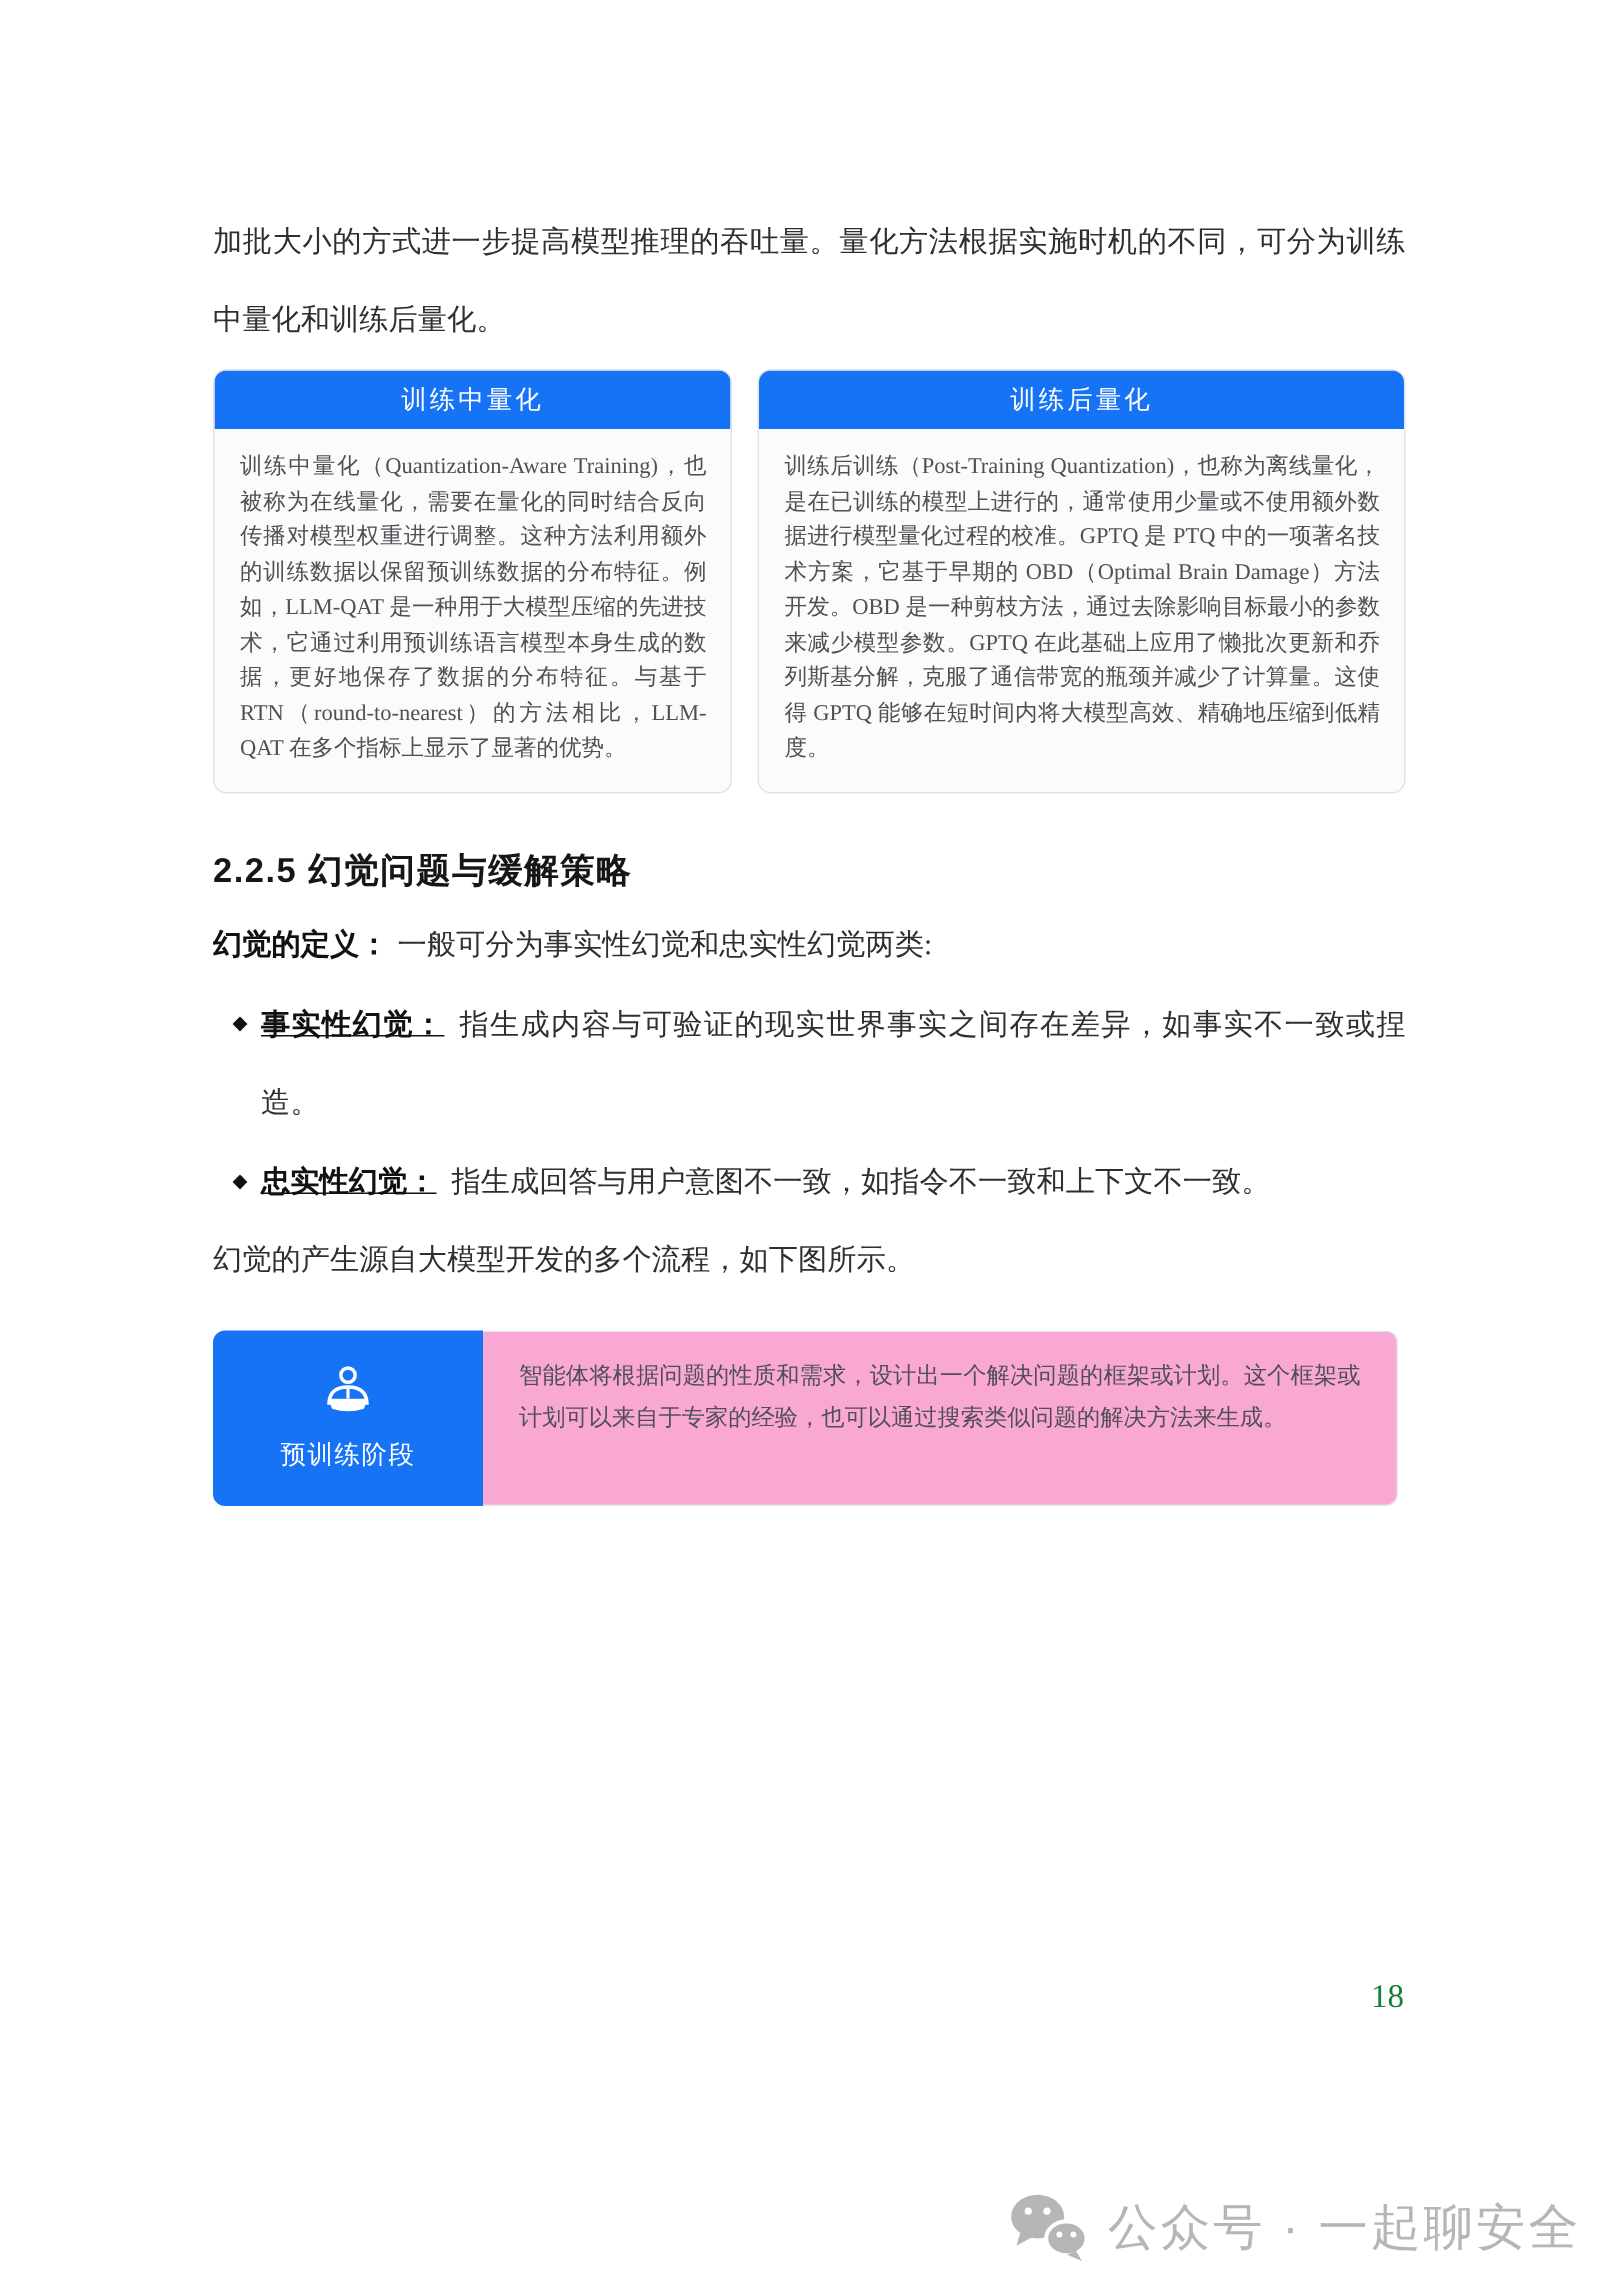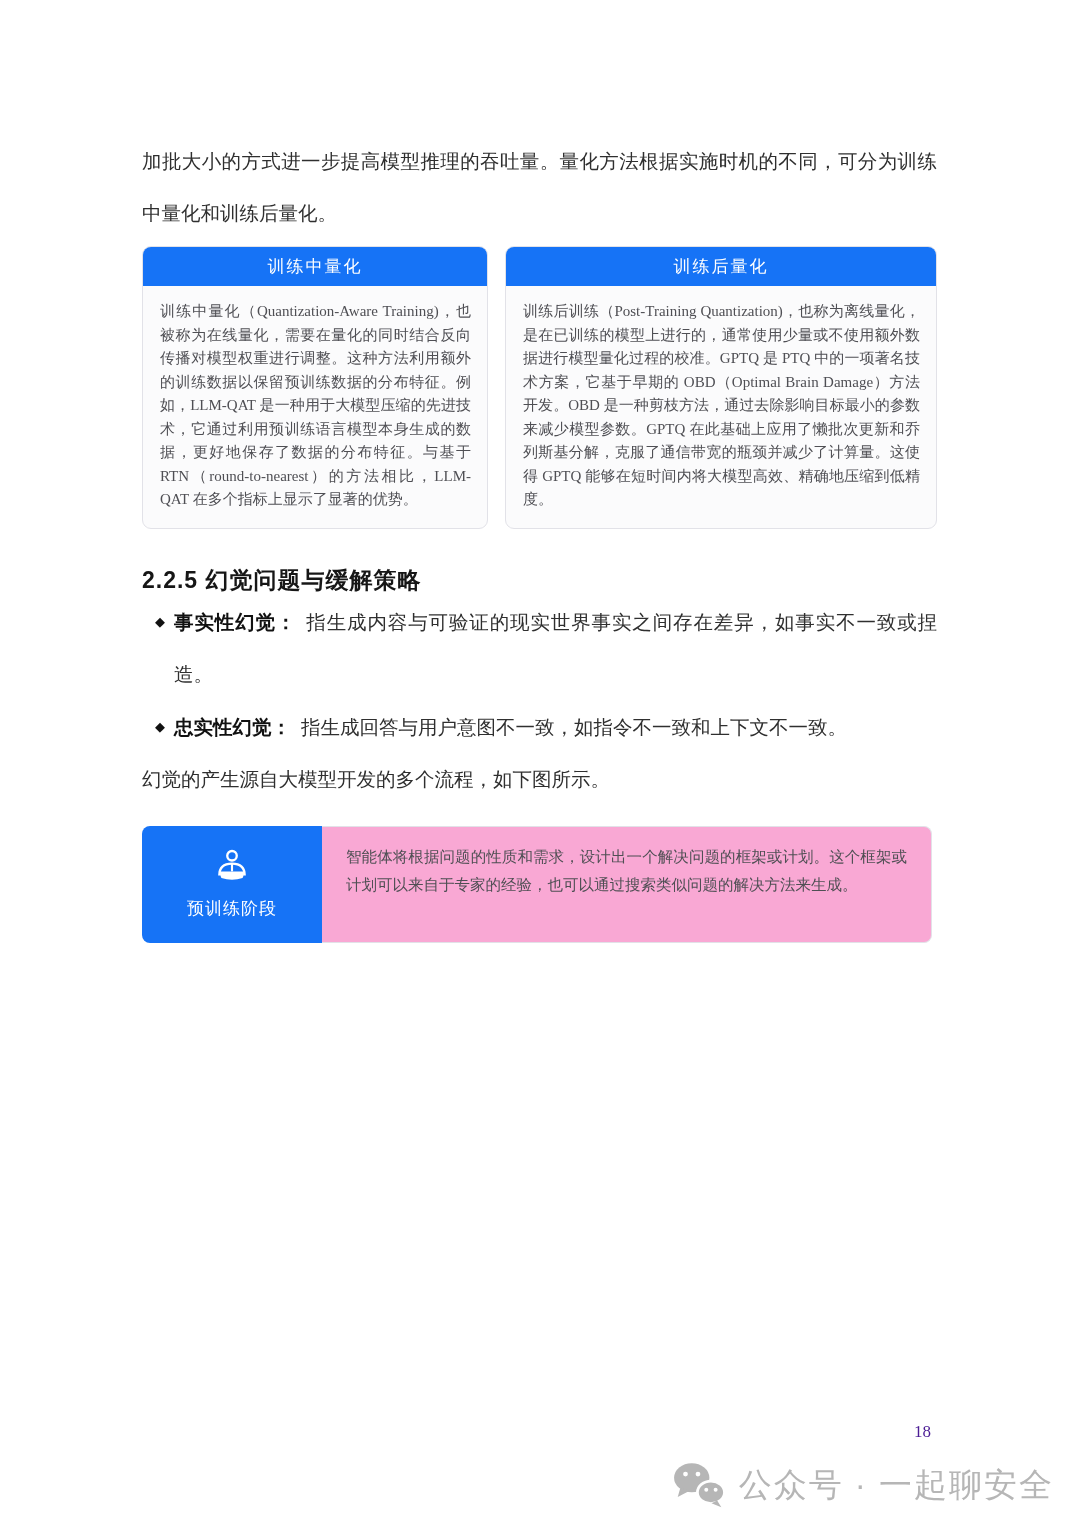--- a/index.html
+++ b/index.html
@@ -28,31 +28,31 @@
   .para1 { margin-top:26px; }
 
   .def { margin-top:8px; font-size:19.5px; line-height:52px; }
   .def strong, .bullet strong { font-family:"Liberation Sans","DejaVu Sans",sans-serif; font-weight:700; color:#111; }
   .def strong { margin-right:6px; }
 
   .bullet { display:flex; font-size:19.5px; line-height:52px; }
   .bullet .marker { flex:none; width:32px; padding-left:13px; font-size:13px; color:#111;
                     font-family:"DejaVu Sans",sans-serif; }
   .bullet .btext { flex:1; text-align:justify; }
-  .bullet strong { margin-right:10px; }
+  .bullet strong { margin-right:10px;text-decoration:underline; }
 
   .stage { display:flex; margin-top:20px; width:790px; min-height:117px; }
   .stage-left { flex:none; width:180px; background:#1673f6; border-radius:8px 0 0 8px;
                 color:#fff; display:flex; flex-direction:column; align-items:center; justify-content:center;
                 gap:10px; font-size:17px; letter-spacing:1px; }
   .stage-right { flex:1; background:#f9a8d4; border:1px solid #e2e2e8; border-left:none;
                  border-radius:0 8px 8px 0; padding:16px 24px; font-size:15.5px; line-height:28px;
                  color:#4f4f54; text-align:justify; }
 
-  .page-number { position:absolute; left:914px; top:1422px; font-size:17px; color:#4c1d95; }
+  .page-number { position:absolute; left:914px; top:1318px; font-size:22px; color:#15803d; }
 
   .watermark { position:absolute; top:1461px; right:26px; display:flex; align-items:center; gap:13px;
                color:#b6b6b6; font-size:33px; font-family:"Liberation Sans","DejaVu Sans",sans-serif;
                letter-spacing:2px; }
   .watermark svg { display:block; }
 </style>
 </head>
 <body>
 
 <div class="page">
@@ -68,20 +68,23 @@
       <div class="qbox qbox-2">
         <div class="qbox-header">训练后量化</div>
         <div class="qbox-body">训练后训练（Post-Training Quantization)，也称为离线量化，是在已训练的模型上进行的，通常使用少量或不使用额外数据进行模型量化过程的校准。GPTQ 是 PTQ 中的一项著名技术方案，它基于早期的 OBD（Optimal Brain Damage）方法开发。OBD 是一种剪枝方法，通过去除影响目标最小的参数来减少模型参数。GPTQ 在此基础上应用了懒批次更新和乔列斯基分解，克服了通信带宽的瓶颈并减少了计算量。这使得 GPTQ 能够在短时间内将大模型高效、精确地压缩到低精度。</div>
       </div>
     </div>
 
 
     <h2 class="heading">2.2.5 幻觉问题与缓解策略</h2>
 
 
+    <p class="def">
+      <strong>幻觉的定义：</strong><span>一般可分为事实性幻觉和忠实性幻觉两类:</span>
+    </p>
 
     <div class="bullet">
       <span class="marker">◆</span>
       <span class="btext"><strong>事实性幻觉：</strong><span>指生成内容与可验证的现实世界事实之间存在差异，如事实不一致或捏造。</span></span>
     </div>
 
     <div class="bullet">
       <span class="marker">◆</span>
       <span class="btext"><strong>忠实性幻觉：</strong><span>指生成回答与用户意图不一致，如指令不一致和上下文不一致。</span></span>
     </div>

